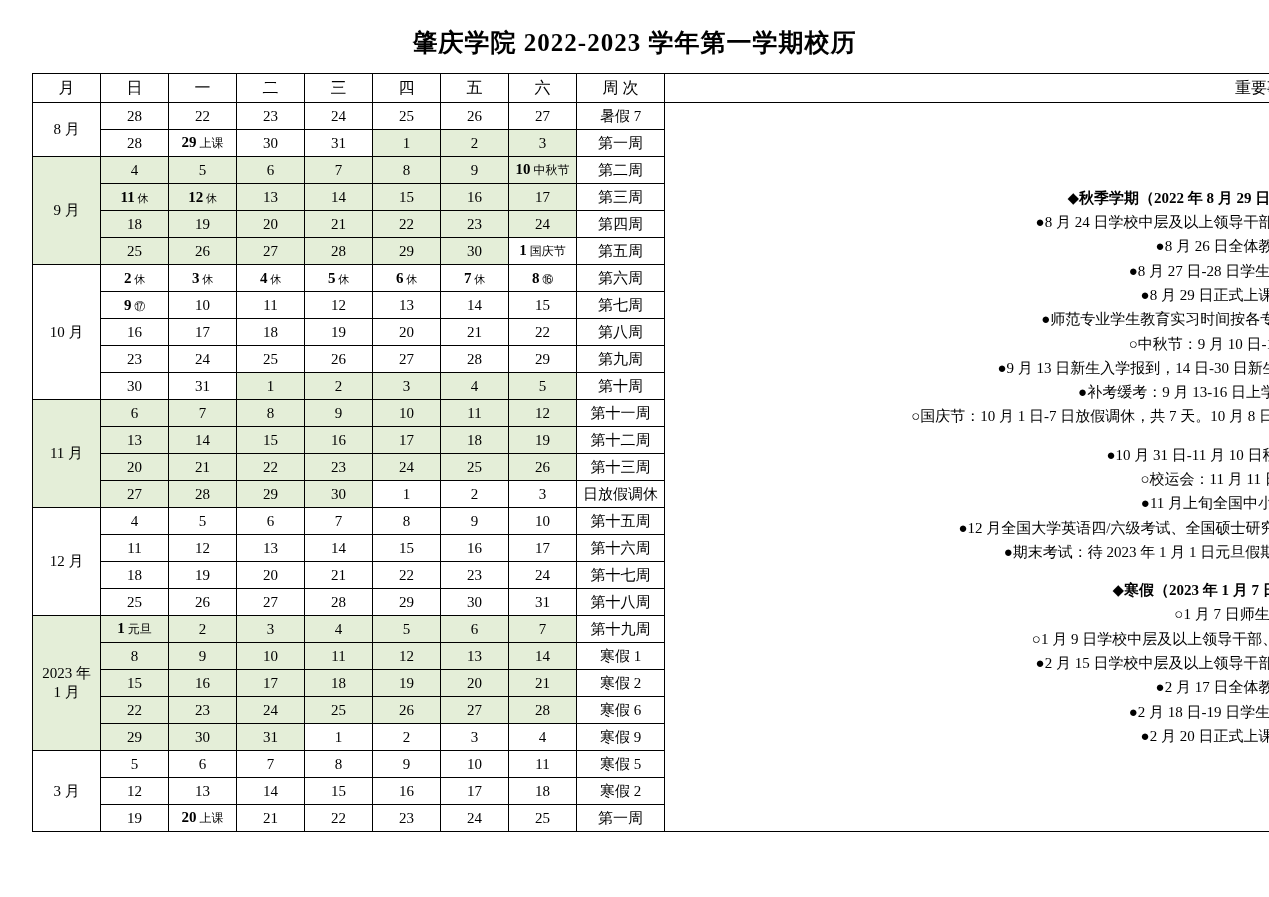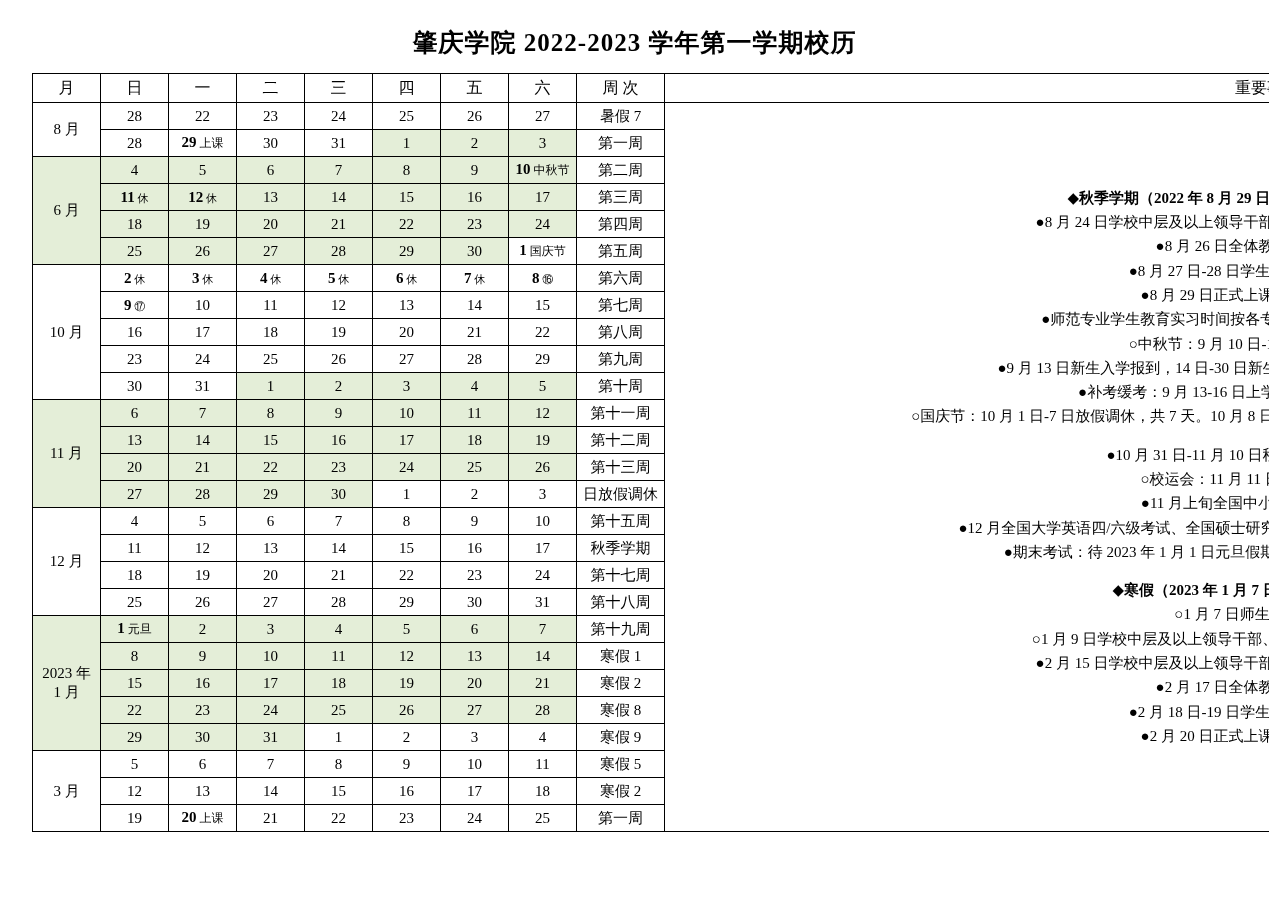--- a/index.html
+++ b/index.html
@@ -169,21 +169,21 @@
             <td><span class="daynum">28</span></td>
             <td><span class="daynum b">29</span><span class="sub"> 上课</span></td>
             <td><span class="daynum">30</span></td>
             <td><span class="daynum">31</span></td>
             <td class="green"><span class="daynum">1</span></td>
             <td class="green"><span class="daynum">2</span></td>
             <td class="green"><span class="daynum">3</span></td>
             <td>第一周</td>
           </tr>
           <tr>
-            <td class="month-cell green" rowspan="4">6 月</td>
+            <td class="month-cell green" rowspan="4">9 月</td>
             <td class="green"><span class="daynum">4</span></td>
             <td class="green"><span class="daynum">5</span></td>
             <td class="green"><span class="daynum">6</span></td>
             <td class="green"><span class="daynum">7</span></td>
             <td class="green"><span class="daynum">8</span></td>
             <td class="green"><span class="daynum">9</span></td>
             <td class="green"><span class="daynum b">10</span><span class="sub"> 中秋节</span></td>
             <td>第二周</td>
           </tr>
           <tr>
@@ -320,21 +320,21 @@
             <td>第十五周</td>
           </tr>
           <tr>
             <td><span class="daynum">11</span></td>
             <td><span class="daynum">12</span></td>
             <td><span class="daynum">13</span></td>
             <td><span class="daynum">14</span></td>
             <td><span class="daynum">15</span></td>
             <td><span class="daynum">16</span></td>
             <td><span class="daynum">17</span></td>
-            <td>秋季学期</td>
+            <td>第十六周</td>
           </tr>
           <tr>
             <td><span class="daynum">18</span></td>
             <td><span class="daynum">19</span></td>
             <td><span class="daynum">20</span></td>
             <td><span class="daynum">21</span></td>
             <td><span class="daynum">22</span></td>
             <td><span class="daynum">23</span></td>
             <td><span class="daynum">24</span></td>
             <td>第十七周</td>
@@ -381,21 +381,21 @@
             <td>寒假 2</td>
           </tr>
           <tr>
             <td class="green"><span class="daynum">22</span></td>
             <td class="green"><span class="daynum">23</span></td>
             <td class="green"><span class="daynum">24</span></td>
             <td class="green"><span class="daynum">25</span></td>
             <td class="green"><span class="daynum">26</span></td>
             <td class="green"><span class="daynum">27</span></td>
             <td class="green"><span class="daynum">28</span></td>
-            <td>寒假 8</td>
+            <td>寒假 6</td>
           </tr>
           <tr>
             <td class="green"><span class="daynum">29</span></td>
             <td class="green"><span class="daynum">30</span></td>
             <td class="green"><span class="daynum">31</span></td>
             <td><span class="daynum">1</span></td>
             <td><span class="daynum">2</span></td>
             <td><span class="daynum">3</span></td>
             <td><span class="daynum">4</span></td>
             <td>寒假 9</td>

